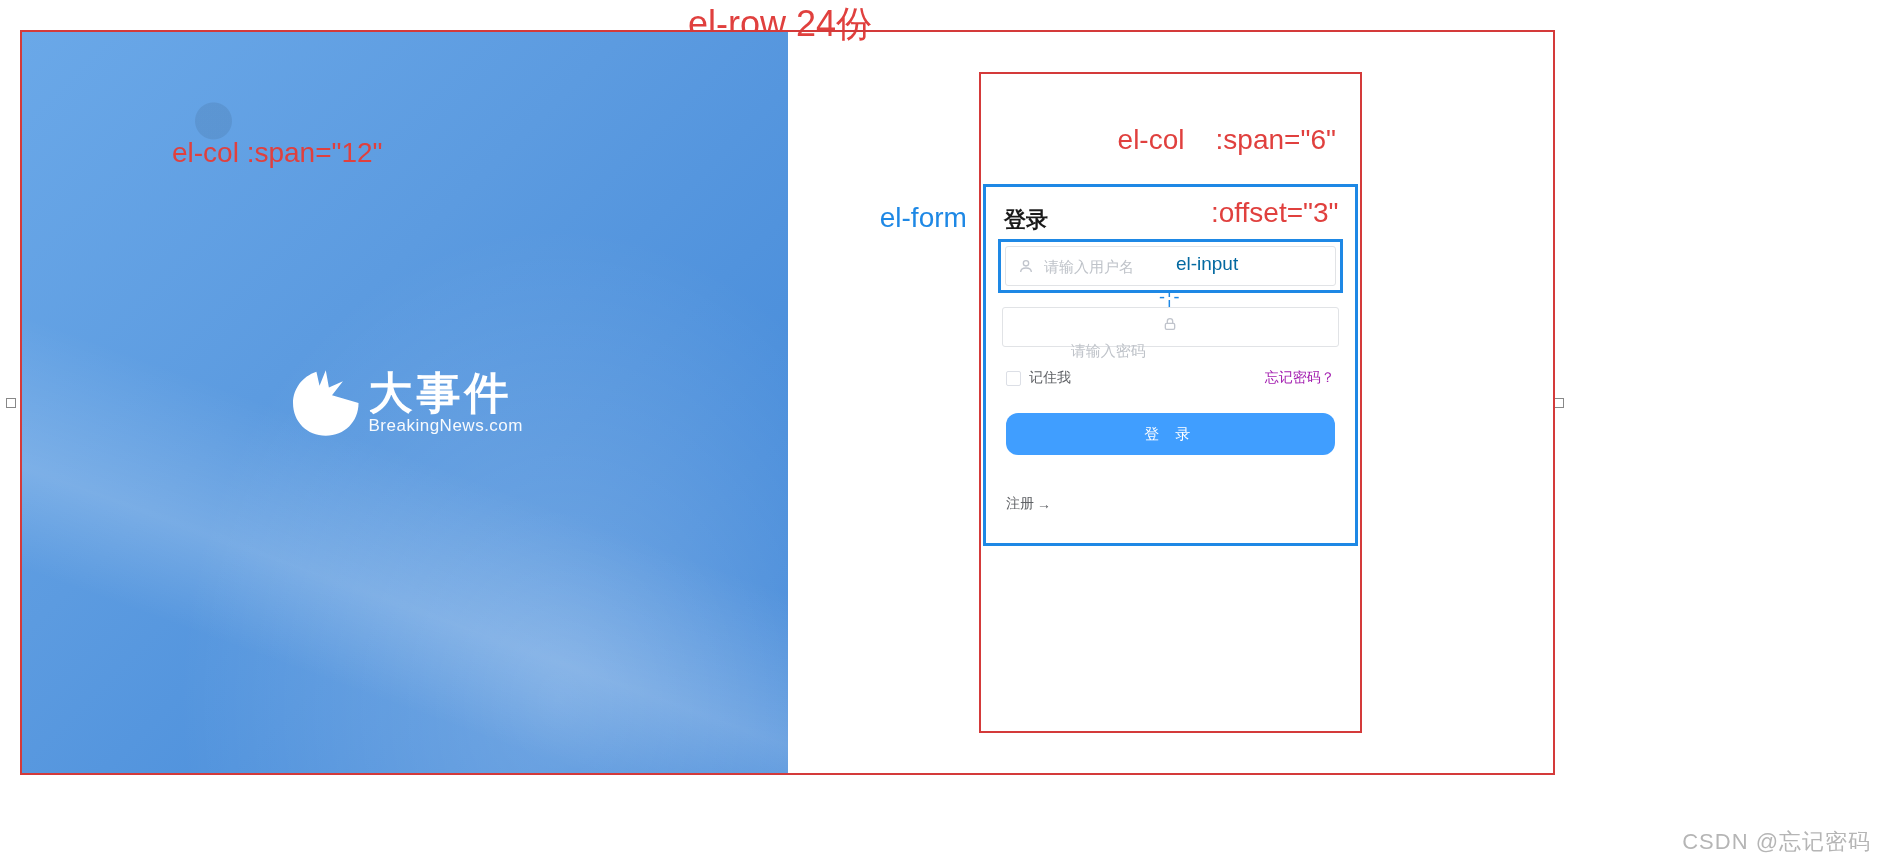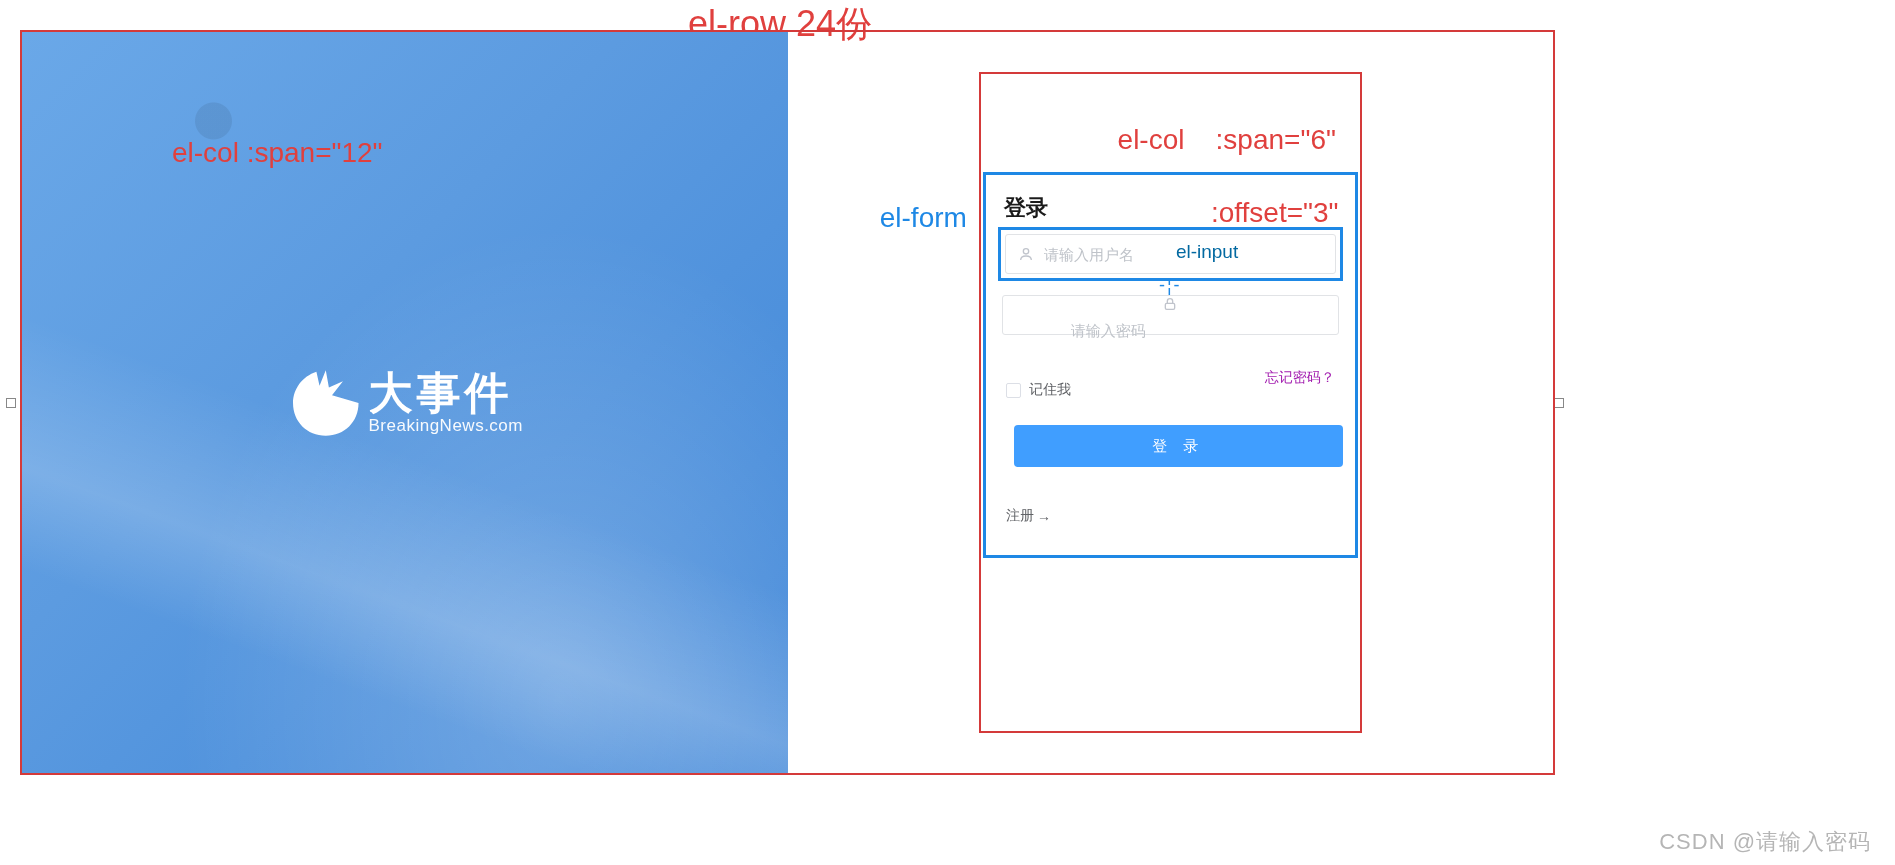--- a/index.html
+++ b/index.html
@@ -115,21 +115,21 @@
       top: 12px;
       color: #e0403e;
       font-size: 28px;
       line-height: 1.3;
       white-space: pre;
     }
     .el-form {
       position: absolute;
       left: 2px;
       right: 2px;
-      top: 98px;
+      top: 110px;
       border: 3px solid #1e88e5;
       padding: 14px 6px 20px 6px;
     }
     .form-title {
       font-size: 22px;
       font-weight: 700;
       color: #1a1a1a;
       padding: 4px 12px 2px 12px;
     }
     .label-form-item {
@@ -143,21 +143,21 @@
       margin: 2px 6px 4px 6px;
       padding: 4px;
       position: relative;
     }
     .el-input-wrap {
       display: flex;
       align-items: center;
       height: 40px;
       border: 1px solid #e1e3e6;
       border-radius: 3px;
-      padding: 0 12px;
+      padding: 8px 12px;
       background: #fff;
       gap: 10px;
       position: relative;
     }
     .el-input-wrap.plain { margin: 14px 10px 6px 10px; flex-direction: column; }
     .input-icon {
       width: 16px; height: 16px;
       color: #c0c4cc;
       flex: 0 0 auto;
     }
@@ -187,37 +187,37 @@
       font-size: 18px;
       letter-spacing: 2px;
     }
     .row-remember {
       display: flex;
       align-items: center;
       justify-content: space-between;
       margin: 22px 14px 8px 14px;
       font-size: 14px;
     }
-    .remember-left { display: flex; align-items: center; gap: 8px; color: #606266; margin-top: 24px; }
+    .remember-left { display: flex; align-items: center; gap: 8px; color: #606266; }
     .fake-checkbox {
       width: 15px; height: 15px;
       border: 1px solid #dcdfe6;
       border-radius: 2px;
       background: #fff;
       display: inline-block;
     }
     .forgot { color: #a21caf; cursor: pointer; }
     .login-btn {
       display: block;
-      margin: 26px 14px 10px 22px;
+      margin: 26px 14px 10px 14px;
       height: 42px;
       line-height: 42px;
       width: calc(100% - 28px);
       border: none;
-      border-radius: 4px;
+      border-radius: 12px;
       background: #409eff;
       color: #fff;
       font-size: 15px;
       letter-spacing: 6px;
       text-align: center;
       cursor: pointer;
     }
     .register-row {
       margin: 40px 14px 10px 14px;
       font-size: 14px;
@@ -305,13 +305,13 @@
 
       <div class="register-row">
         <span>注册</span>
         <span>→</span>
       </div>
     </div>
   </div>
 
 </div>
 
-<div class="watermark">CSDN @请输入密码</div>
+<div class="watermark">CSDN @忘记密码</div>
 
 </body></html>

